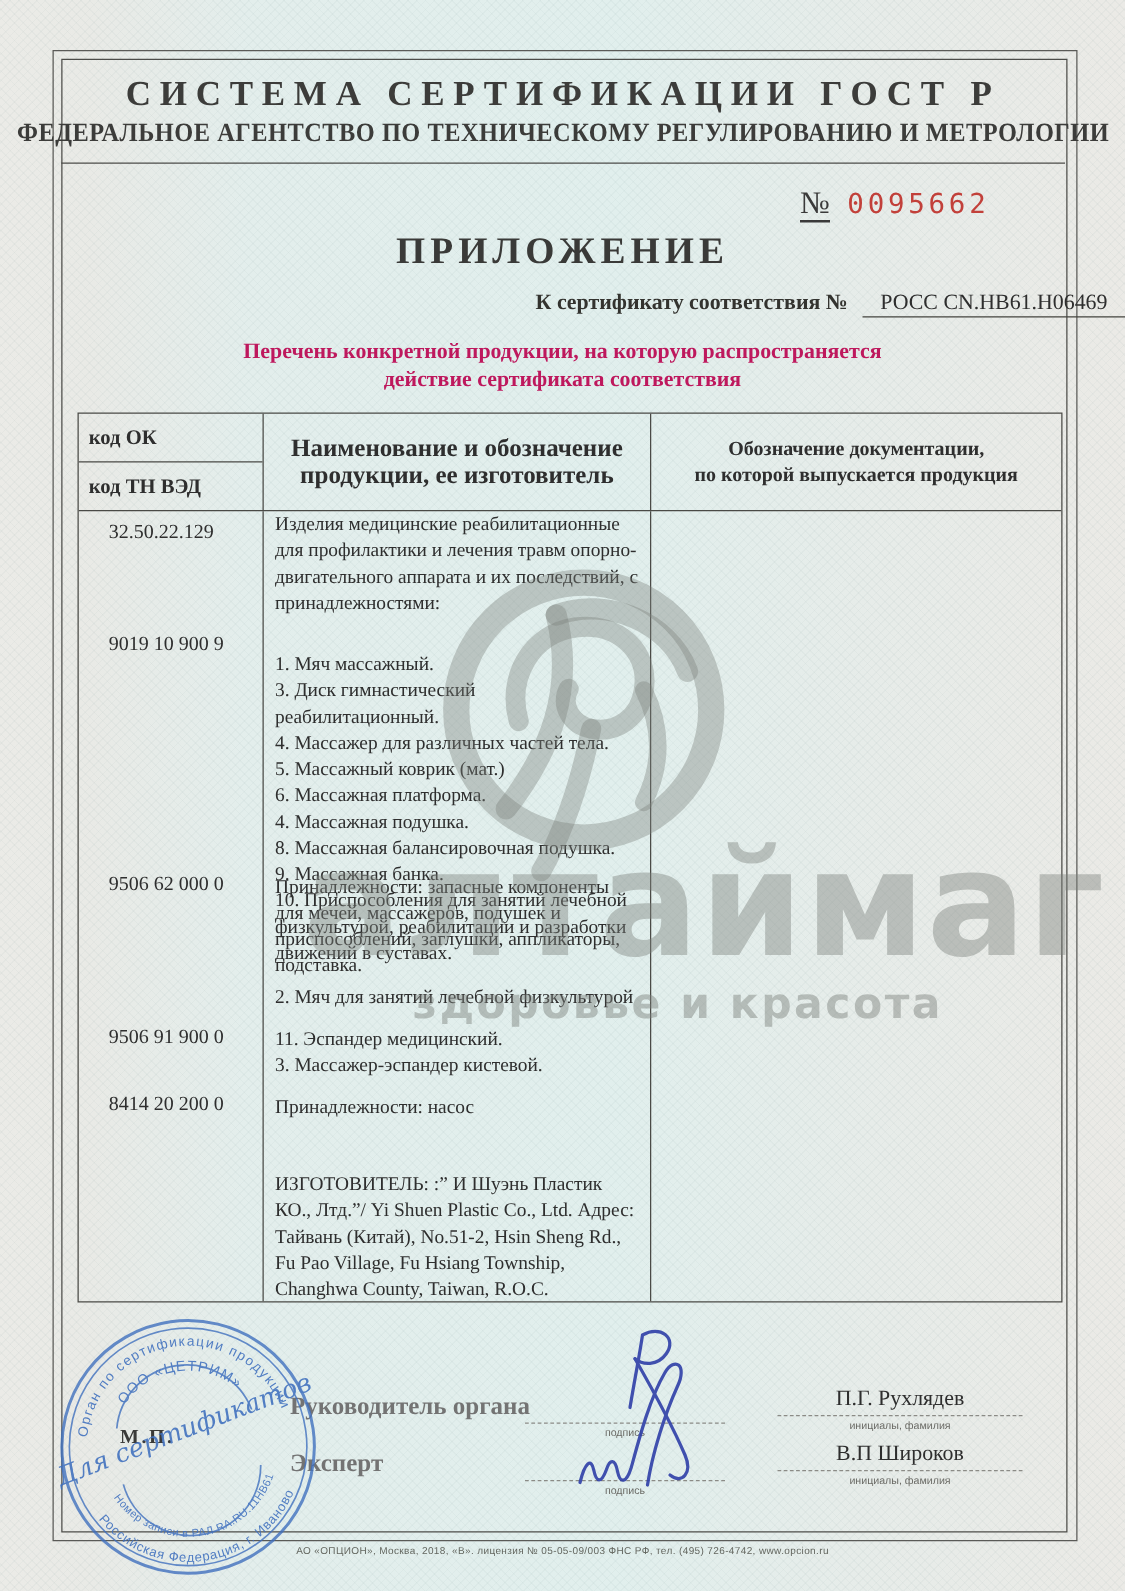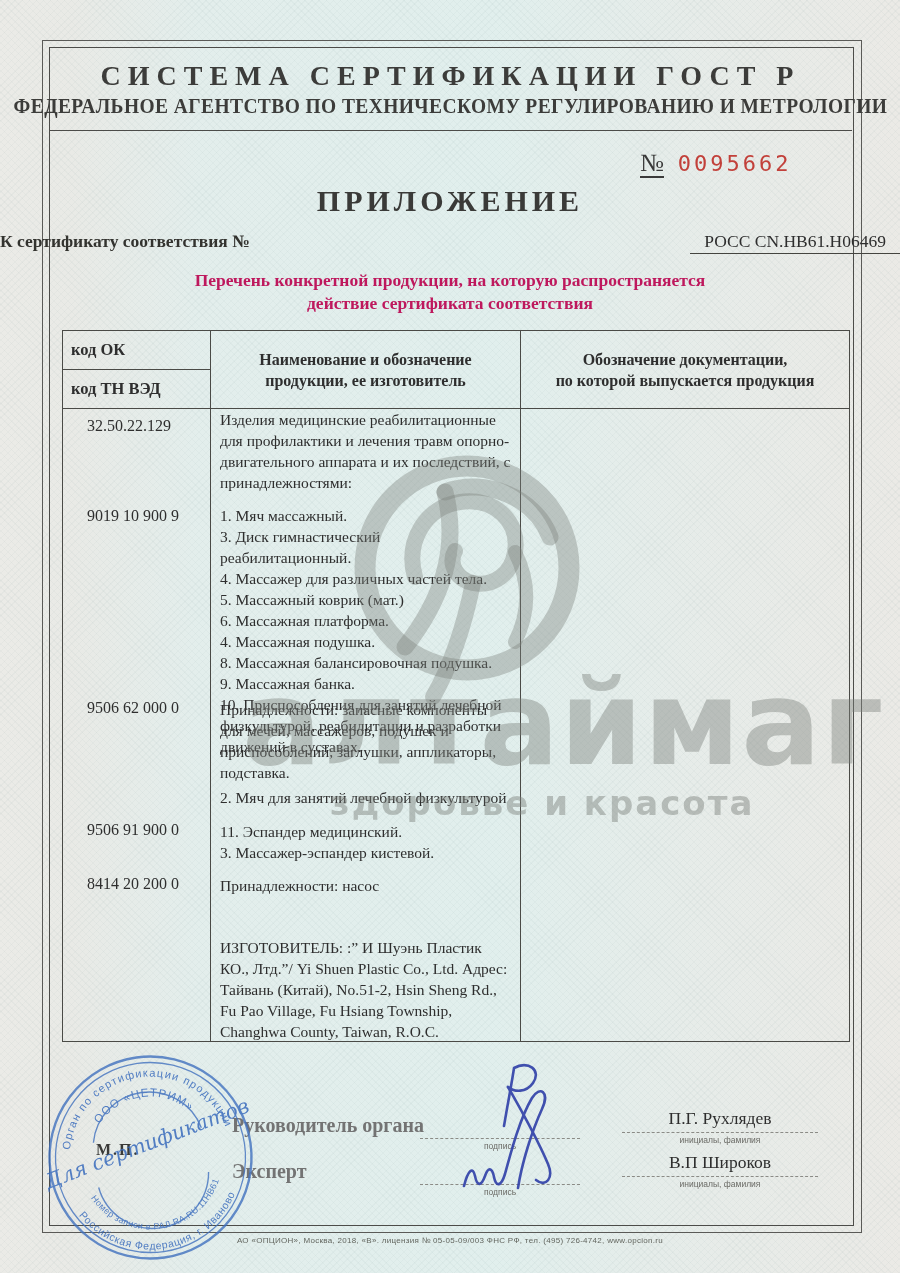--- a/index.html
+++ b/index.html
@@ -20,31 +20,31 @@
   .border-inner{left:49px;top:47px;width:803px;height:1177px;border:1.6px solid #4c4c49;}
   .header-band{left:49px;top:47px;width:803px;height:83px;border-bottom:1.6px solid #4c4c49;
     display:flex;flex-direction:column;align-items:center;justify-content:center;gap:4px;}
   .h-line1{font-size:28px;font-weight:bold;letter-spacing:7px;color:#3c3c3a;white-space:nowrap;}
   .h-line2{font-size:19.5px;font-weight:bold;letter-spacing:.4px;color:#3c3c3a;white-space:nowrap;transform:scaleY(1.08);}
   
   .form-number{left:640px;top:150px;display:flex;align-items:baseline;gap:14px;}
   .num-label{font-size:25px;color:#3a3a3a;border-bottom:2px solid #3a3a3a;line-height:1;padding-bottom:1px;}
   .num-value{font-family:"DejaVu Sans Mono", monospace;font-size:22px;letter-spacing:3px;line-height:1;}
   .doc-title{left:0;top:184px;width:900px;text-align:center;font-size:30px;font-weight:bold;letter-spacing:4px;color:#3a3a38;}
-  .cert-line{left:0;top:231px;width:900px;display:flex;justify-content:space-between;align-items:baseline;gap:12px;}
+  .cert-line{left:0;top:231px;width:900px;display:flex;justify-content:flex-end;align-items:baseline;gap:12px;}
   .cert-label{font-size:17.5px;font-weight:bold;color:#33332f;}
   .cert-value{font-size:17.5px;border-bottom:1.4px solid #44443f;padding:0 14px 1px 14px;}
   .subtitle{left:0;top:269px;width:900px;text-align:center;font-size:17.5px;font-weight:bold;line-height:23px;color:#be185d;}
   
   .ptable{left:62px;top:330px;width:788px;height:712px;border:1.6px solid #4a4a46;box-sizing:border-box;}
   .thead{display:flex;height:78px;border-bottom:1.6px solid #4a4a46;box-sizing:border-box;}
   .th-c1{width:148px;border-right:1.6px solid #4a4a46;box-sizing:border-box;display:flex;flex-direction:column;}
   .th-c1 > div{flex:1;display:flex;align-items:center;padding-left:8px;font-size:16.5px;font-weight:600;}
   .th-c1 > div:first-child{border-bottom:1.4px solid #4a4a46;}
-  .th-c2{width:310px;border-right:1.6px solid #4a4a46;box-sizing:border-box;display:flex;flex-direction:column;align-items:center;justify-content:center;text-align:center;font-size:16px;font-weight:600;line-height:21px;}
+  .th-c2{width:310px;border-right:1.6px solid #4a4a46;box-sizing:border-box;display:flex;flex-direction:column;align-items:center;justify-content:center;text-align:center;font-size:20px;font-weight:600;line-height:21px;}
   .th-c3{flex:1;display:flex;flex-direction:column;align-items:center;justify-content:center;text-align:center;font-size:16px;font-weight:600;line-height:21px;}
   .tbody{display:flex;height:632px;position:relative;}
   .tb-c1{width:148px;border-right:1.6px solid #4a4a46;box-sizing:border-box;position:relative;}
   .tb-c2{width:310px;border-right:1.6px solid #4a4a46;box-sizing:border-box;position:relative;}
   .tb-c3{flex:1;}
   .code{position:absolute;left:24px;font-size:16px;white-space:nowrap;}
   .ptxt{position:absolute;left:9px;width:293px;font-size:15.5px;line-height:21px;}
   .pitem{font-size:15.5px;line-height:21px;}
   
   .role{font-size:20px;font-weight:bold;color:#737373;}
@@ -106,21 +106,21 @@
   <div class="tbody">
     <div class="tb-c1">
       <div class="code" style="top:8px;">32.50.22.129</div>
       <div class="code" style="top:98px;">9019 10 900 9</div>
       <div class="code" style="top:290px;">9506 62 000 0</div>
       <div class="code" style="top:412px;">9506 91 900 0</div>
       <div class="code" style="top:466px;">8414 20 200 0</div>
     </div>
     <div class="tb-c2">
       <div class="ptxt" style="top:0;">Изделия медицинские реабилитационные для профилактики и лечения травм опорно-двигательного аппарата и их последствий, с принадлежностями:</div>
-      <div class="ptxt" style="top:96px;">
+      <div class="ptxt" style="top:112px;">
         <div class="pitem">1. Мяч массажный.</div>
         <div class="pitem">3. Диск гимнастический реабилитационный.</div>
         <div class="pitem">4. Массажер  для различных частей тела.</div>
         <div class="pitem">5. Массажный коврик (мат.)</div>
         <div class="pitem">6. Массажная платформа.</div>
         <div class="pitem">4. Массажная подушка.</div>
         <div class="pitem">8. Массажная балансировочная подушка.</div>
         <div class="pitem">9. Массажная банка.</div>
         <div class="pitem">10. Приспособления для занятий лечебной физкультурой, реабилитации и разработки движений в суставах.</div>
       </div>

